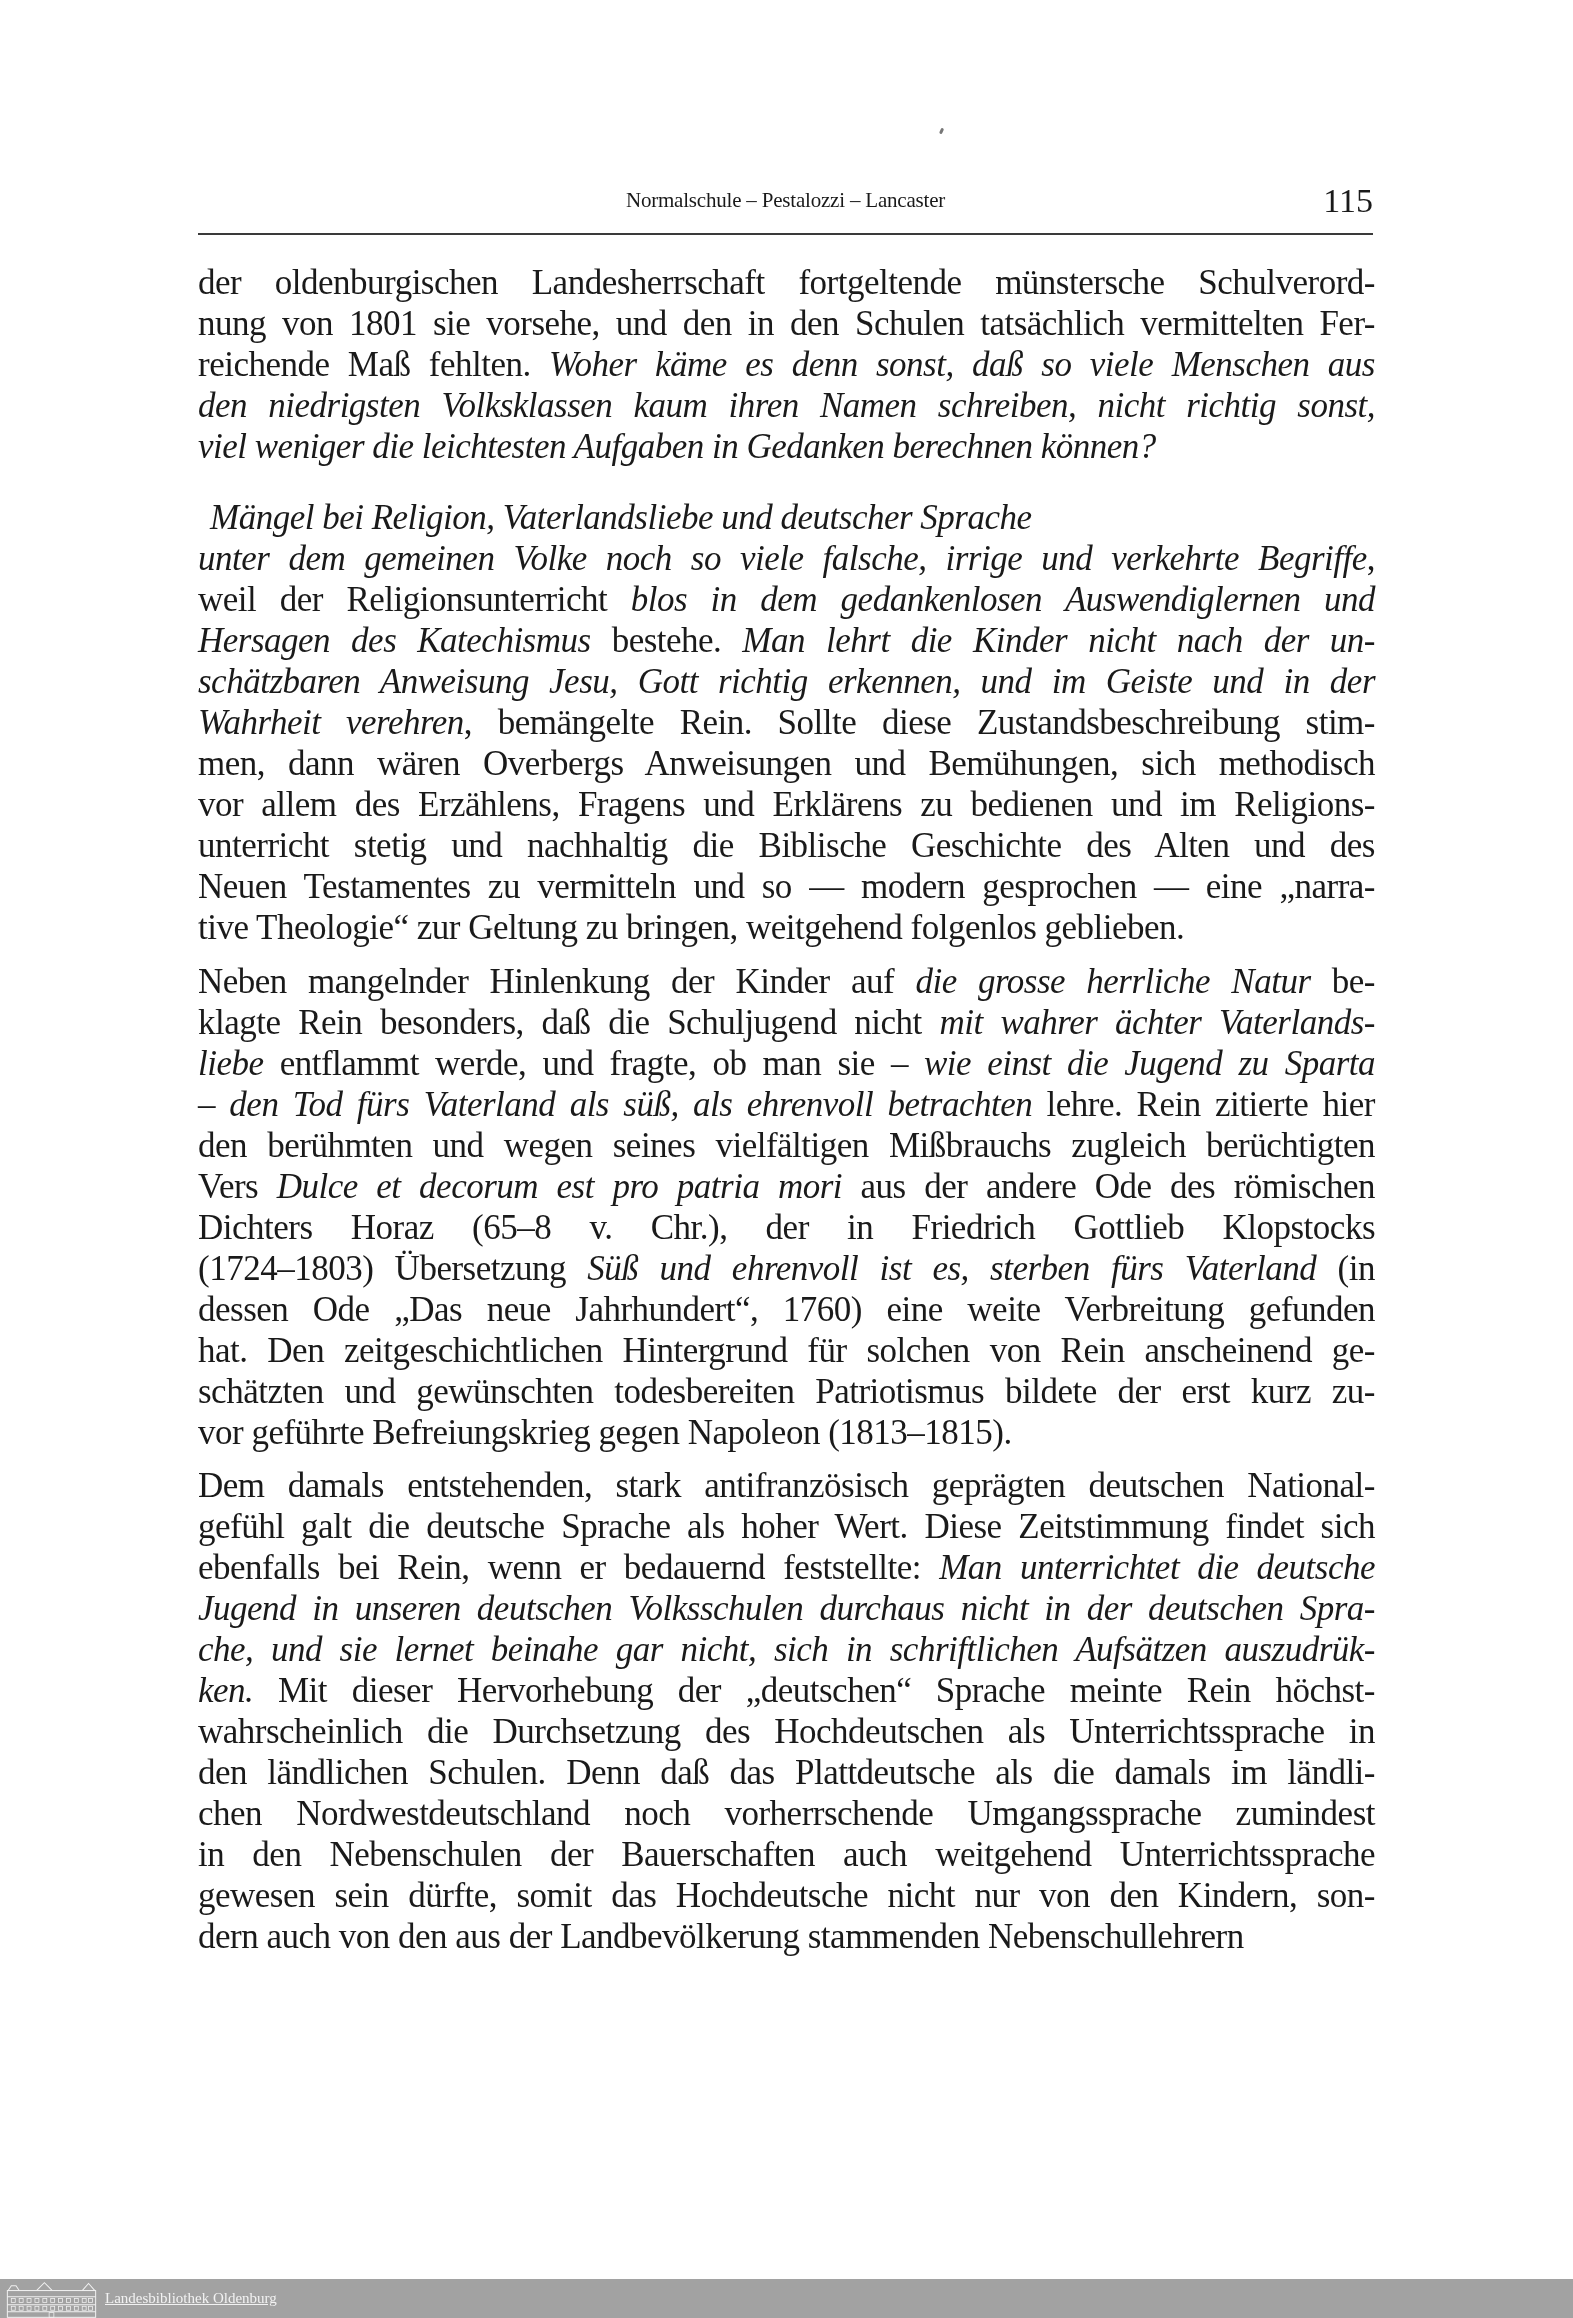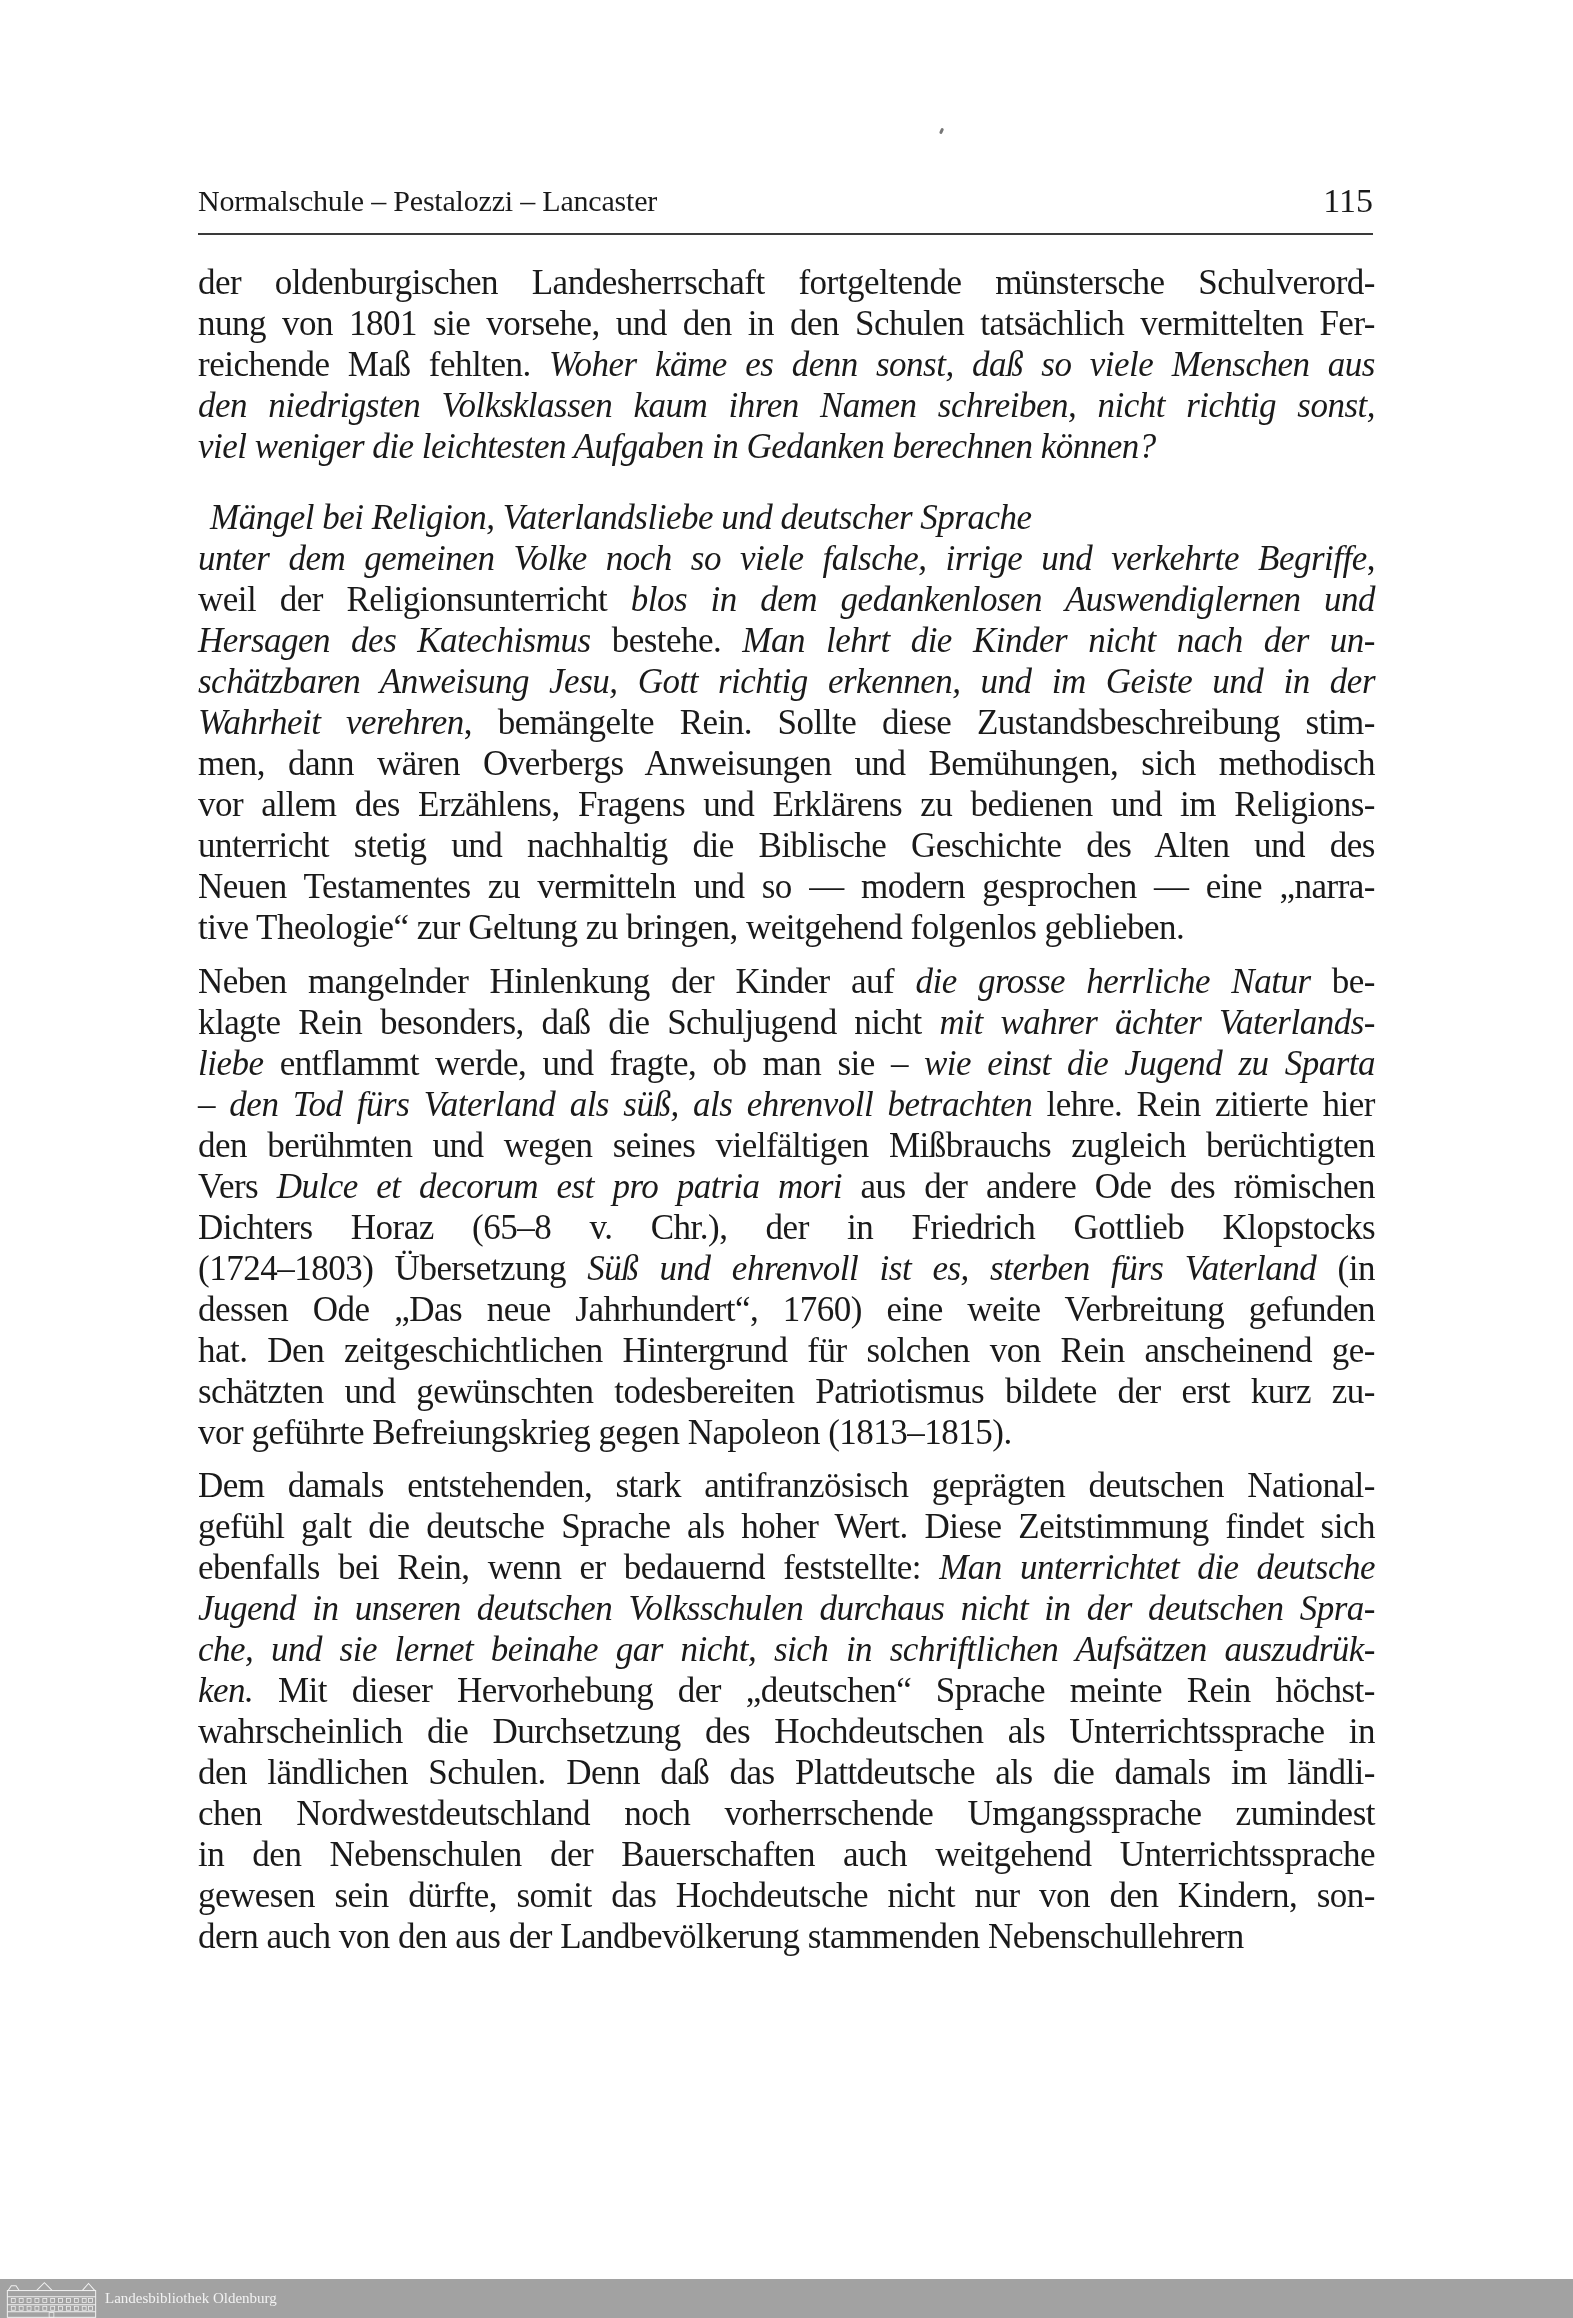--- a/index.html
+++ b/index.html
@@ -1,34 +1,34 @@
 <!DOCTYPE html>
 <html style="font-size:12.6px"><head>
 <meta charset="utf-8">
 <style>
   html, body { margin: 0; padding: 0; background: #ffffff; }
   body { width: 1574px; height: 2319px; position: relative; overflow: hidden;
          font-family: "Liberation Serif", "DejaVu Serif", serif; color: #1a1a1a; }
   .page { position: absolute; left: 0; top: 0; width: 1574px; height: 2319px; }
   .header { position: absolute; left: 198px; top: 177px; width: 1175px; height: 47px; }
-  .running-title { position: absolute; left: 0; right: 0; top: 0; 
-                   font-size: 30px; line-height: 47px; letter-spacing: -0.2px; }
+  .running-title { position: absolute; left: 0; right: 0; top: 0; text-align: center;
+                   font-size: 21px; line-height: 47px; letter-spacing: -0.2px; }
   .page-number { position: absolute; right: 0; top: 0; font-size: 34px; line-height: 47px; }
   .header-rule { position: absolute; left: 198px; top: 233px; width: 1175px; height: 1.6px; background: #3a3a3a; }
   .body-text { position: absolute; left: 198px; top: 262px; width: 1177px; }
   .line { display: block; height: 41px; line-height: 41px; font-size: 35px; white-space: nowrap;
           text-align: justify; text-align-last: justify; letter-spacing: -0.5px; }
   .line.last { text-align-last: left; }
   .gap { height: 30px; }
   .gap-small { height: 12.6px; }
   .heading { display: block; height: 41px; line-height: 41px; font-size: 35px; font-style: italic; white-space: nowrap; letter-spacing: -0.5px; margin-left: 12px; }
   i, .it { font-style: italic; }
   .footer { position: absolute; left: 0; top: 2279px; width: 1574px; height: 39px; background: #a2a2a2; }
   .footer-logo { position: absolute; left: 4.7px; top: 1.6px; width: 93px; height: 38px; }
-  .footer-text { position: absolute; left: 105px; top: 0; line-height: 39px; font-size: 15px; color: #f2f2f2; }
+  .footer-text { position: absolute; left: 105px; top: 0; line-height: 39px; font-size: 15px; color: #f2f2f2; text-decoration: underline; }
   .speck { position: absolute; left: 940px; top: 128px; width: 3.1px; height: 6.3px; background: #777; border-radius: 1.6px; transform: rotate(25deg); }
 </style>
 </head>
 <body>
 
 <div class="page">
   <div class="speck"></div>
 
   <div class="header">
     <div class="running-title">Normalschule – Pestalozzi – Lancaster</div>

